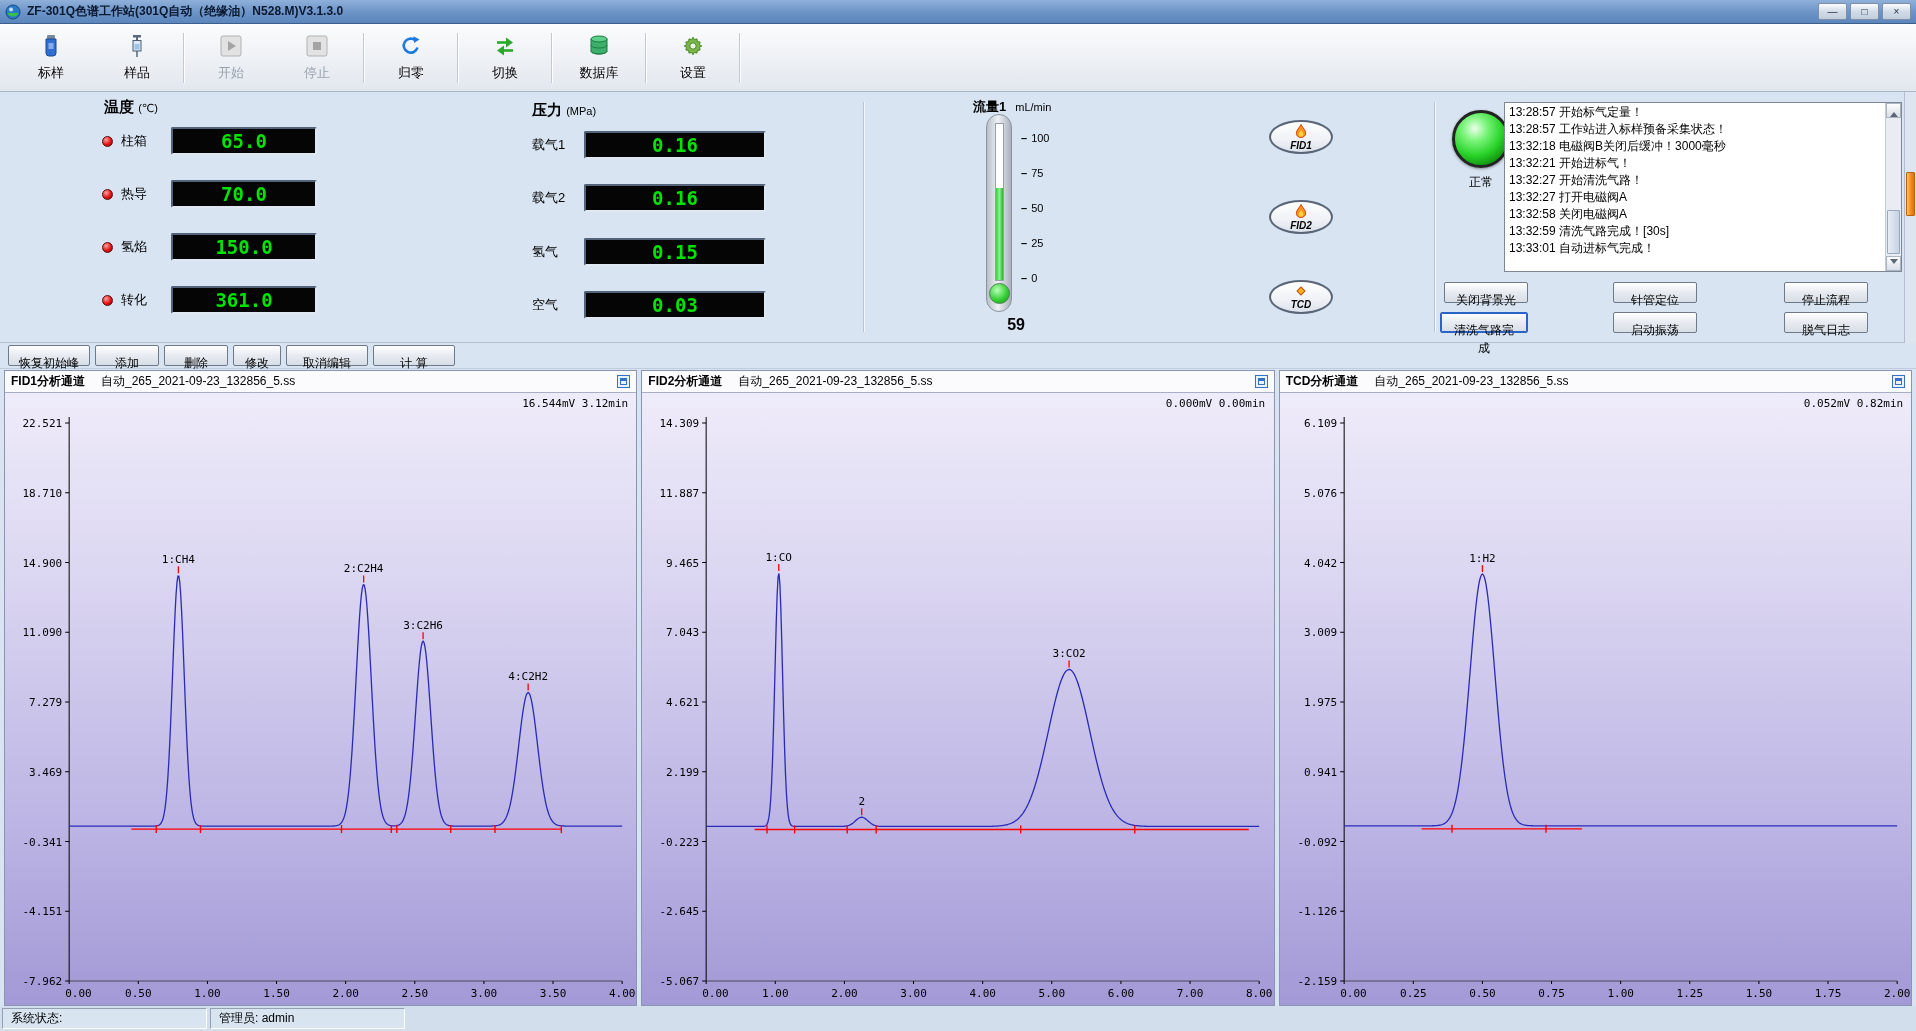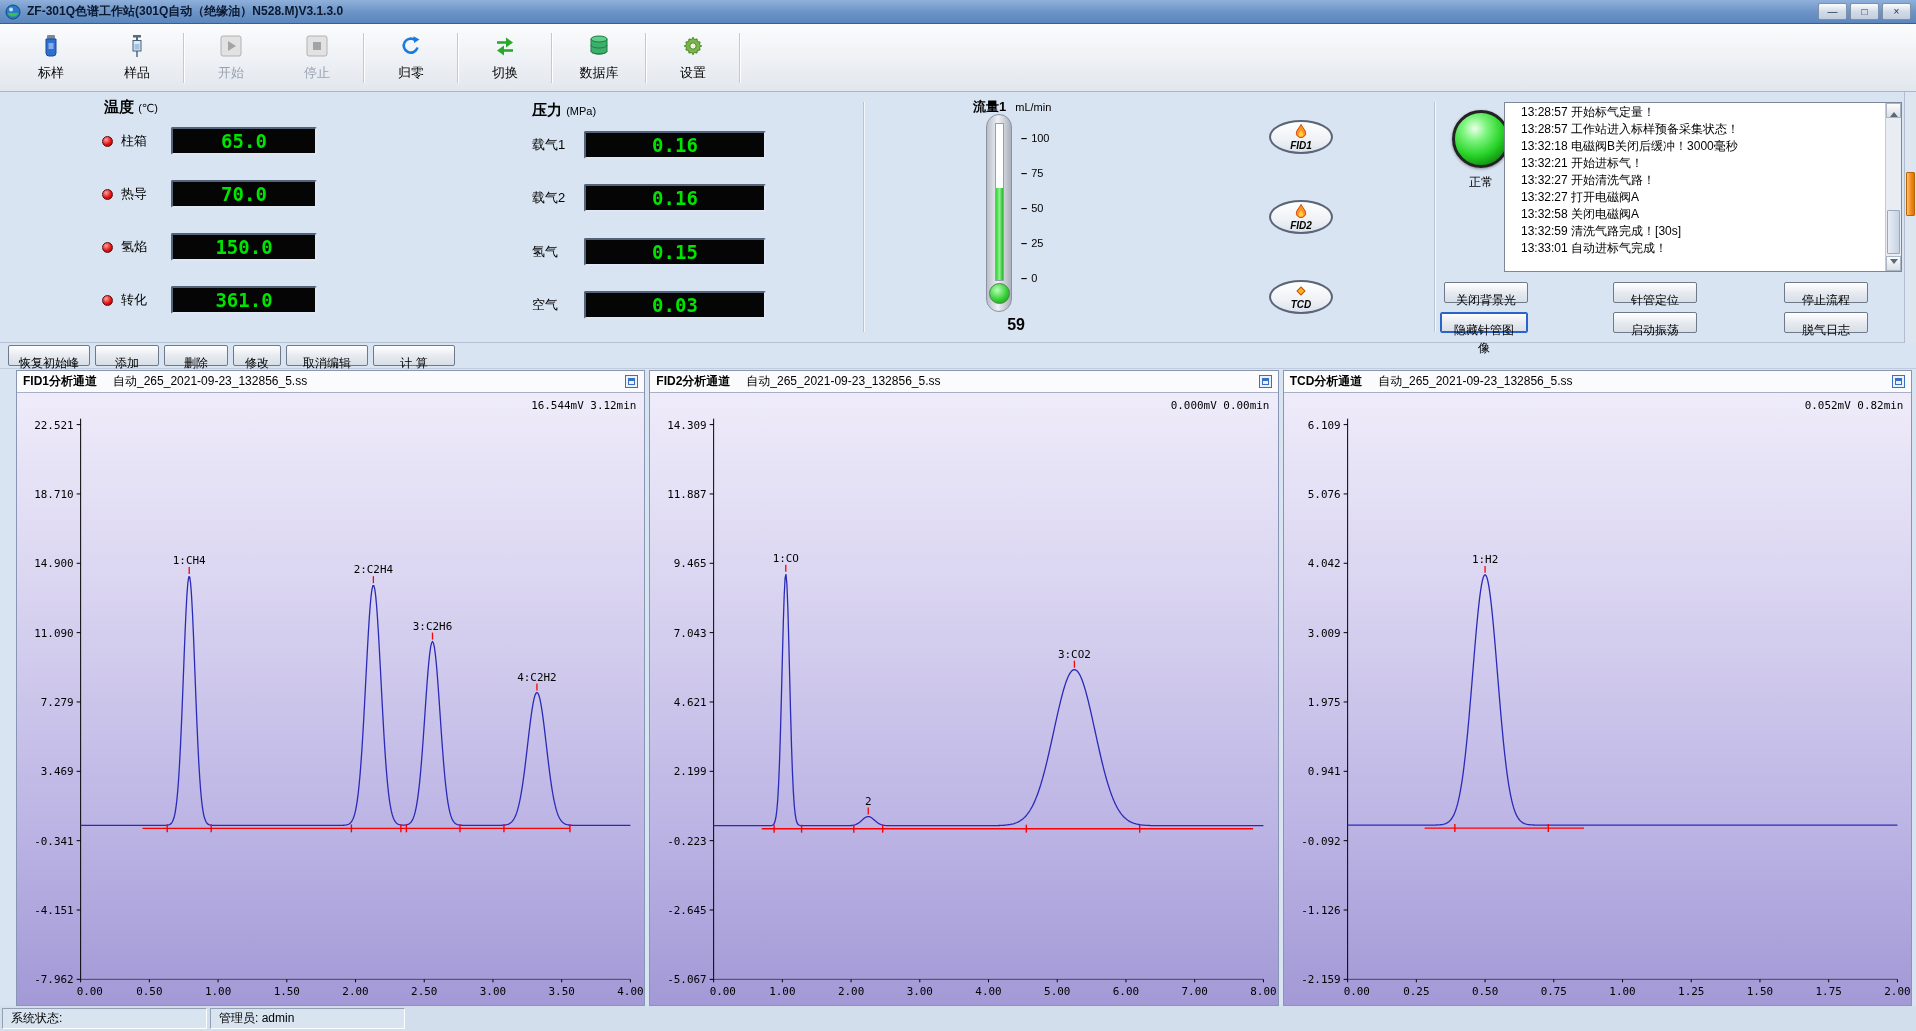--- a/index.html
+++ b/index.html
@@ -39,21 +39,21 @@
 .scale-item{position:absolute;left:66px;font-size:11px;display:flex;gap:4px;align-items:center}
 .scale-item .dash{font-weight:bold}
 .flow-value{position:absolute;left:14px;top:224px;width:56px;text-align:right;font-weight:bold;font-size:16px}
 
 
 .detector{position:absolute;left:1269px;width:64px;height:34px;border:2px solid #5a6578;border-radius:50%;background:linear-gradient(#ffffff,#eef1f6 60%,#dde3ec);display:flex;flex-direction:column;align-items:center;justify-content:center;font-size:10px;font-weight:bold;font-style:italic;line-height:10px;gap:1px}
 
 
 .status-light{position:absolute;left:1452px;top:18px;width:58px;height:58px;border-radius:50%;border:3px solid #232323;background:radial-gradient(circle at 38% 30%,#ecffec 0%,#7cf47c 25%,#2ad42a 55%,#0c8a0c 82%,#055005 100%);box-shadow:0 1px 3px rgba(0,0,0,.4)}
 .status-light-label{position:absolute;left:1452px;top:82px;width:58px;text-align:center;font-size:12px}
-.log-box{position:absolute;left:1504px;top:10px;width:398px;height:170px;background:#fff;border:1px solid #7e8894;font-size:12px;line-height:17px;padding:1px 16px;overflow:hidden}
+.log-box{position:absolute;left:1504px;top:10px;width:398px;height:170px;background:#fff;border:1px solid #7e8894;font-size:12px;line-height:17px;padding:1px 4px;overflow:hidden}
 .log-line{white-space:nowrap}
 .log-scroll{position:absolute;right:0;top:0;bottom:0;width:16px;background:#e9edf3;border-left:1px solid #c2cad4}
 .ls-up,.ls-down{position:absolute;left:0;right:0;height:15px;background:linear-gradient(#fdfdfe,#d8dfe8);border:1px solid #aab4c2}
 .ls-up{top:0}.ls-down{bottom:0}
 .ls-up::after,.ls-down::after{content:"";position:absolute;left:3px}
 .ls-up::after{top:4px;border:4px solid transparent;border-bottom:5px solid #5a6878}
 .ls-down::after{top:2px;border:4px solid transparent;border-top:5px solid #5a6878}
 .ls-thumb{position:absolute;left:1px;right:1px;bottom:17px;height:44px;background:linear-gradient(90deg,#e8edf5,#c6d2e2);border:1px solid #9aa8bc;border-radius:1px}
 
 .btn{background:linear-gradient(#ffffff,#e7ebf1 50%,#d8dee6);border:1px solid #6e7a8a;border-radius:2px;font-size:12px;height:21px;line-height:18px;text-align:center;padding:8px;font-family:inherit;color:#000;position:static}
@@ -61,21 +61,21 @@
 .btn.focused{border:1px solid #2a64c8;box-shadow:inset 0 0 0 1px #2a64c8}
 
 
 .win-scroll{position:absolute;right:0;top:0;width:12px;height:251px;background:#dde6f0;border-left:1px solid #b0bcd0}
 .win-scroll .thumb{position:absolute;left:1px;right:1px;top:80px;height:44px;background:linear-gradient(90deg,#ffc068,#f08818 60%,#d87408);border:1px solid #b86408;border-radius:1px}
 
 
 .edit-toolbar{height:26px;background:#d8e4f2;border-bottom:1px solid #c0ccdc;display:flex;align-items:center;padding-left:8px;gap:5px}
 
 
-.charts{height:637px;display:flex;gap:4px;padding:1px 4px 0 16px;background:#d8e4f2}
+.charts{height:637px;display:flex;gap:4px;padding:1px 4px 0 4px;background:#d8e4f2}
 .chart-panel{flex:1 1 0;min-width:0;display:flex;flex-direction:column;border:1px solid #8896b4;background:linear-gradient(180deg,#f1eefb 0%,#ddd8f2 30%,#bcb4e4 72%,#a299d6 100%)}
 .chart-header{height:22px;flex:0 0 auto;background:#fbfbfd;border-bottom:1px solid #a8aec4;display:flex;align-items:center;padding:0 6px;gap:16px;font-size:12px}
 .chart-title{font-weight:bold}
 .chart-max{margin-left:auto;width:13px;height:13px;border:1px solid #3a70c4;background:#eaf2fc;position:relative;flex:0 0 auto}
 .chart-max i{position:absolute;left:2px;right:2px;top:2px;bottom:2px;border:1px solid #3a70c4;border-top-width:3px;display:block}
 svg.plot{flex:1 1 auto;width:100%;display:block}
 .tick{font-family:"DejaVu Sans Mono",monospace;font-size:11px;fill:#000}
 .peak-label{font-family:"DejaVu Sans Mono",monospace;font-size:11px;fill:#000}
 
 
@@ -288,21 +288,21 @@
     <div class="log-scroll">
       <div class="ls-up"></div>
       <div class="ls-thumb"></div>
       <div class="ls-down"></div>
     </div>
   </div>
 
   <button class="btn sbtn" style="left:1444px;top:190px;width:84px">关闭背景光</button>
   <button class="btn sbtn" style="left:1613px;top:190px;width:84px">针管定位</button>
   <button class="btn sbtn" style="left:1784px;top:190px;width:84px">停止流程</button>
-  <button class="btn sbtn focused" style="left:1440px;top:220px;width:88px">隐藏针管图像</button>
+  <button class="btn sbtn focused" style="left:1440px;top:220px;width:88px">清洗气路完成</button>
   <button class="btn sbtn" style="left:1613px;top:220px;width:84px">启动振荡</button>
   <button class="btn sbtn" style="left:1784px;top:220px;width:84px">脱气日志</button>
 
   <div class="win-scroll">
       <div class="thumb"></div>
     </div>
 </div>
 
 <div class="edit-toolbar">
   <button class="btn" style="width:82px">恢复初始峰</button>

